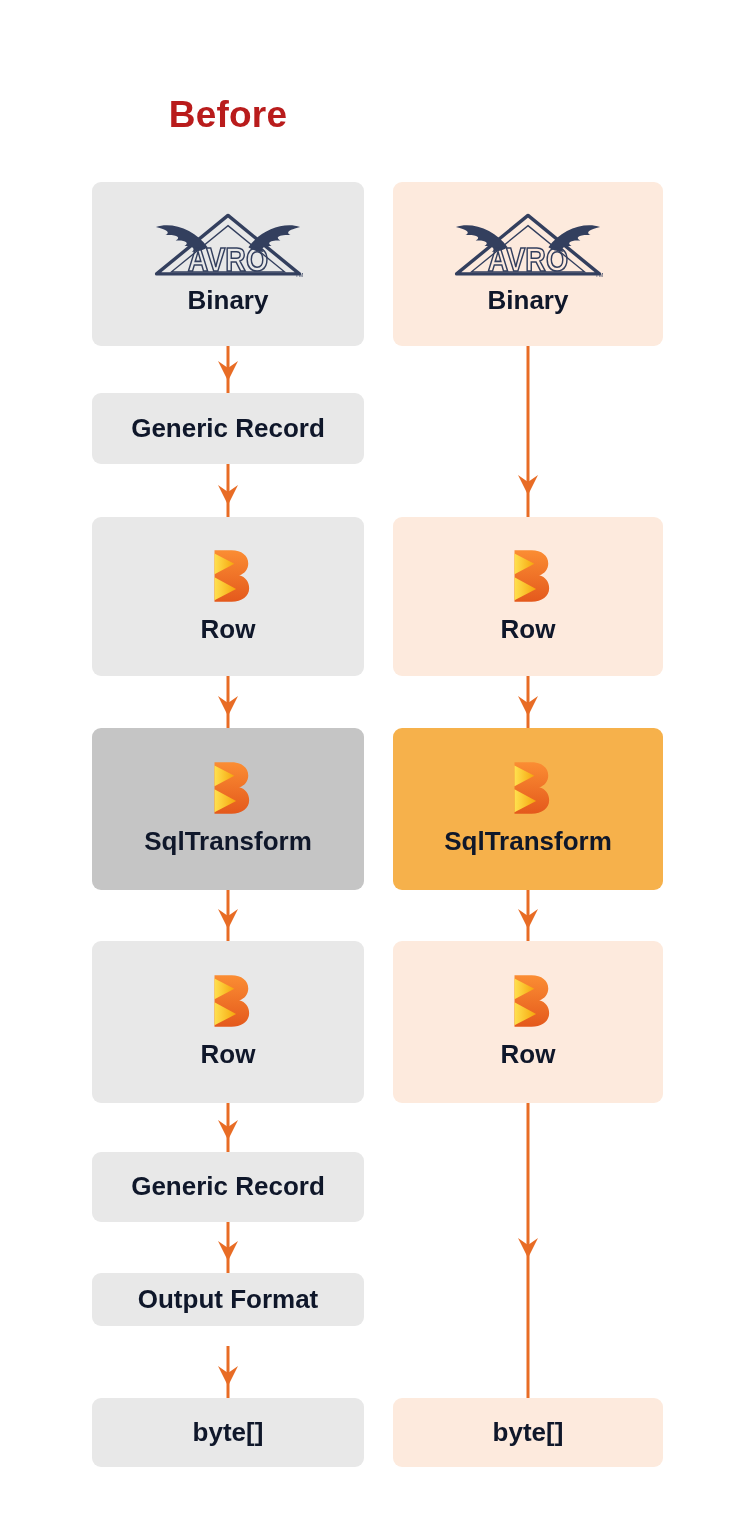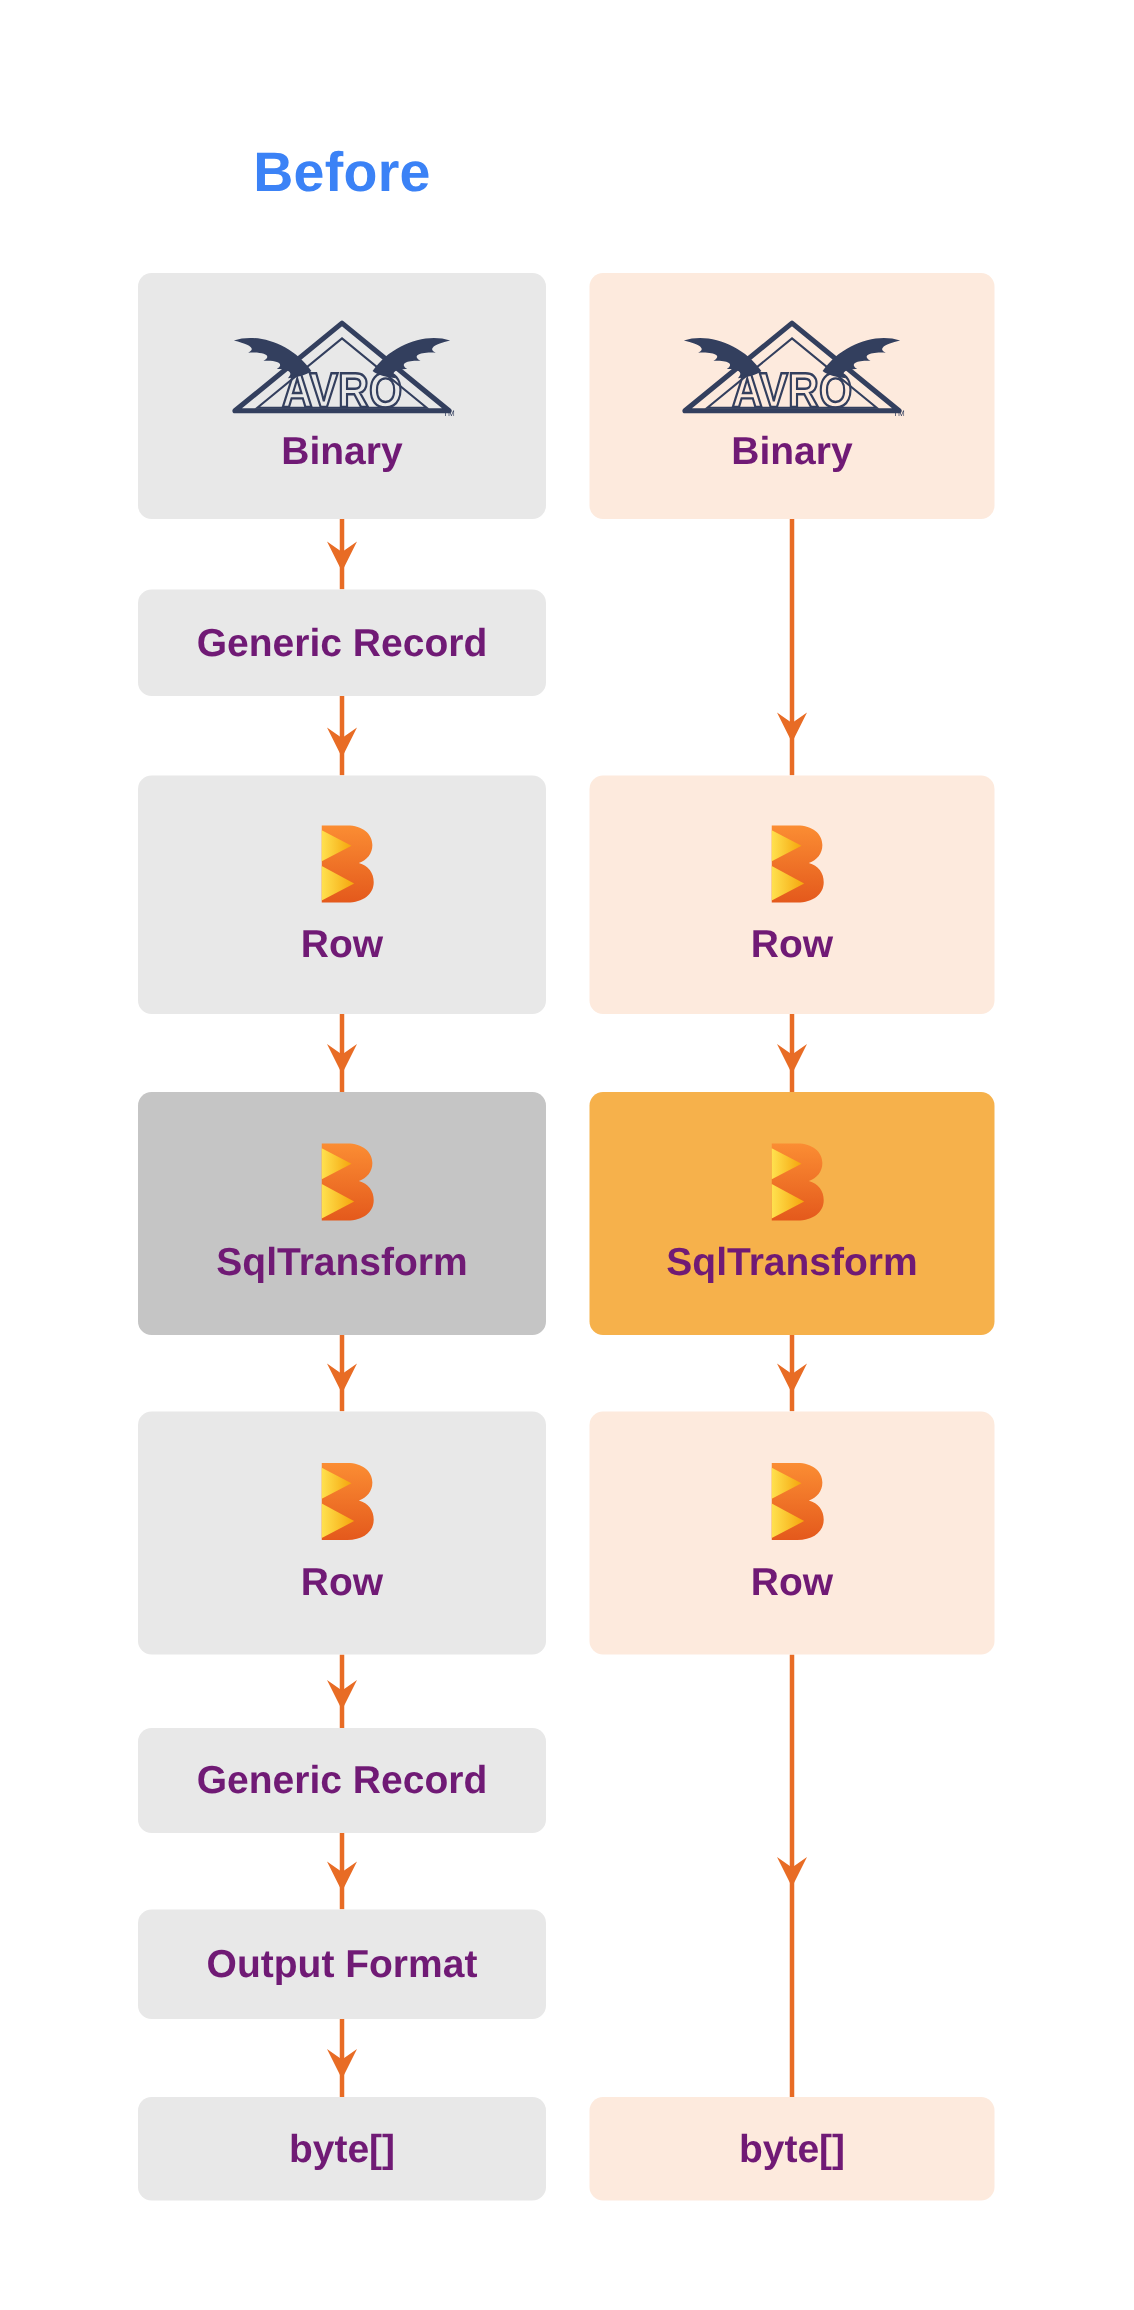--- a/index.html
+++ b/index.html
@@ -5,53 +5,53 @@
   html,body{margin:0;padding:0;background:#ffffff;}
   .canvas{
     position:relative;
     width:756px;height:1540px;
     background:#ffffff;
     font-family:"Liberation Sans","DejaVu Sans",sans-serif;
     overflow:hidden;
   }
   .col-title{
     position:absolute;top:94px;margin:0;
-    font-size:37px;font-weight:700;color:#3b82f6;
+    font-size:37px;font-weight:700;color:#b91c1c;
     text-align:center;letter-spacing:0.2px;
   }
   .col-title.before{left:92px;width:272px;}
   .col-title.after{left:393px;width:270px;}
 
   .box{
     position:absolute;border-radius:9px;
     display:flex;flex-direction:column;
     align-items:center;justify-content:center;
   }
   .box.left{left:92px;width:272px;}
   .box.right{left:393px;width:270px;}
   .bg-light-gray{background:#e8e8e8;}
   .bg-mid-gray{background:#c5c5c5;}
   .bg-peach{background:#fdeadd;}
   .bg-amber{background:#f6b14b;}
 
   .box-label{
-    font-size:26px;font-weight:700;color:#701a75;
+    font-size:26px;font-weight:700;color:#0f172a;
     line-height:1.15;text-align:center;
   }
   .logo-avro{width:150px;height:68px;margin-bottom:6px;}
   .logo-beam{width:54px;height:54px;margin-bottom:12px;}
 
   
   #lb1{top:182px;height:164px;}
   #lb2{top:393px;height:71px;}
   #lb3{top:517px;height:159px;}
   #lb4{top:728px;height:162px;}
   #lb5{top:941px;height:162px;}
   #lb6{top:1152px;height:70px;}
-  #lb7{top:1273px;height:73px;}
+  #lb7{top:1273px;height:53px;}
   #lb8{top:1398px;height:69px;}
   
   #rb1{top:182px;height:164px;}
   #rb2{top:517px;height:159px;}
   #rb3{top:728px;height:162px;}
   #rb4{top:941px;height:162px;}
   #rb5{top:1398px;height:69px;}
 
   .arrow{position:absolute;width:24px;display:block;}
   .arrow.lcol{left:216px;}

